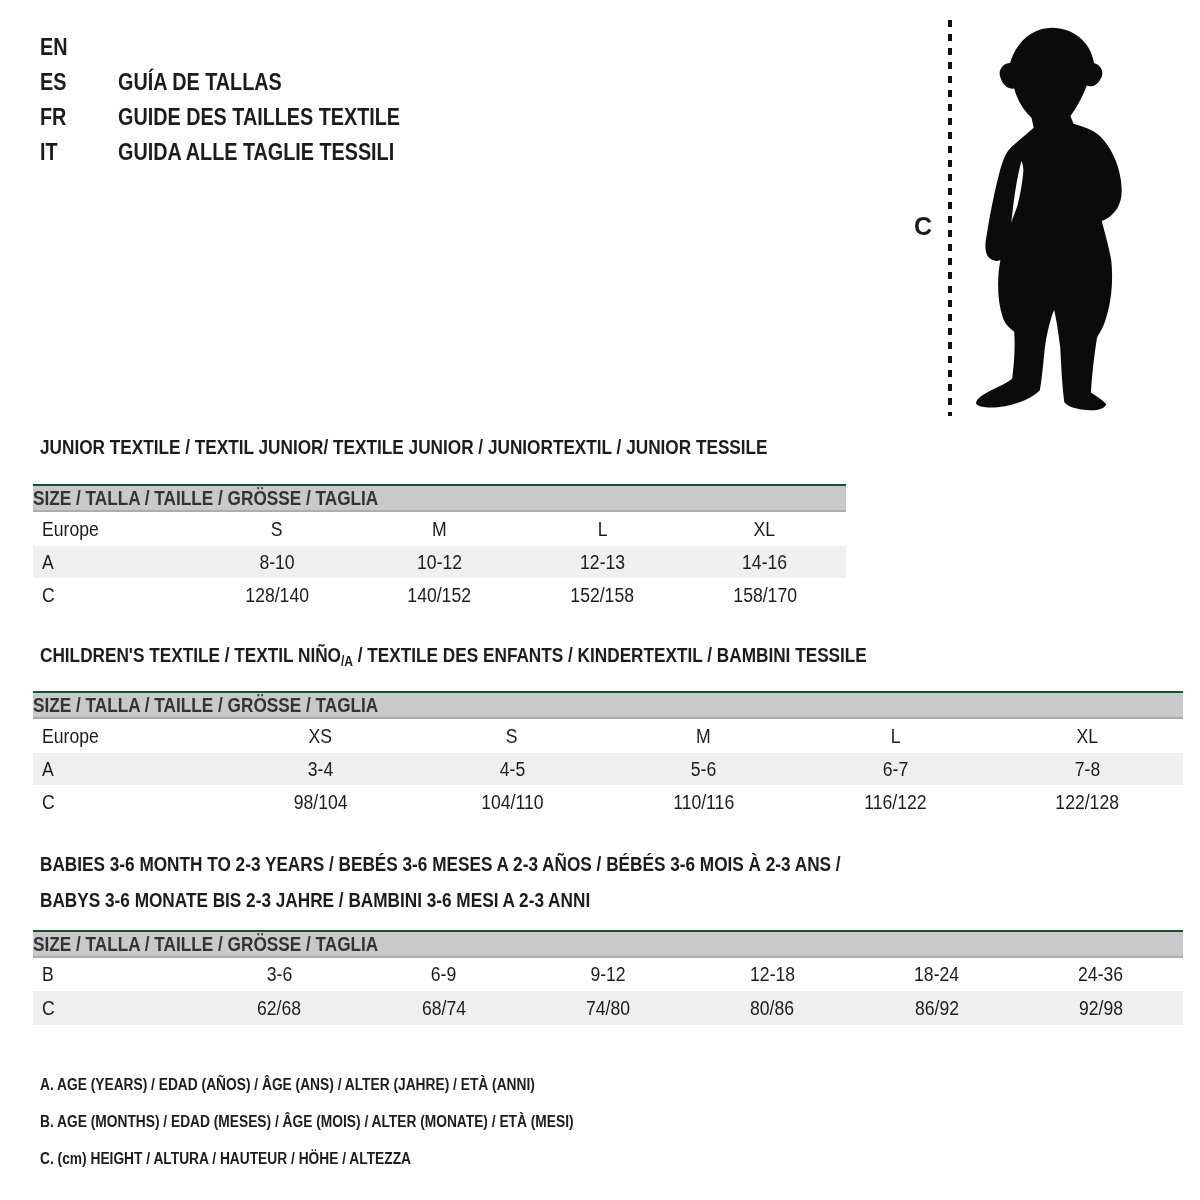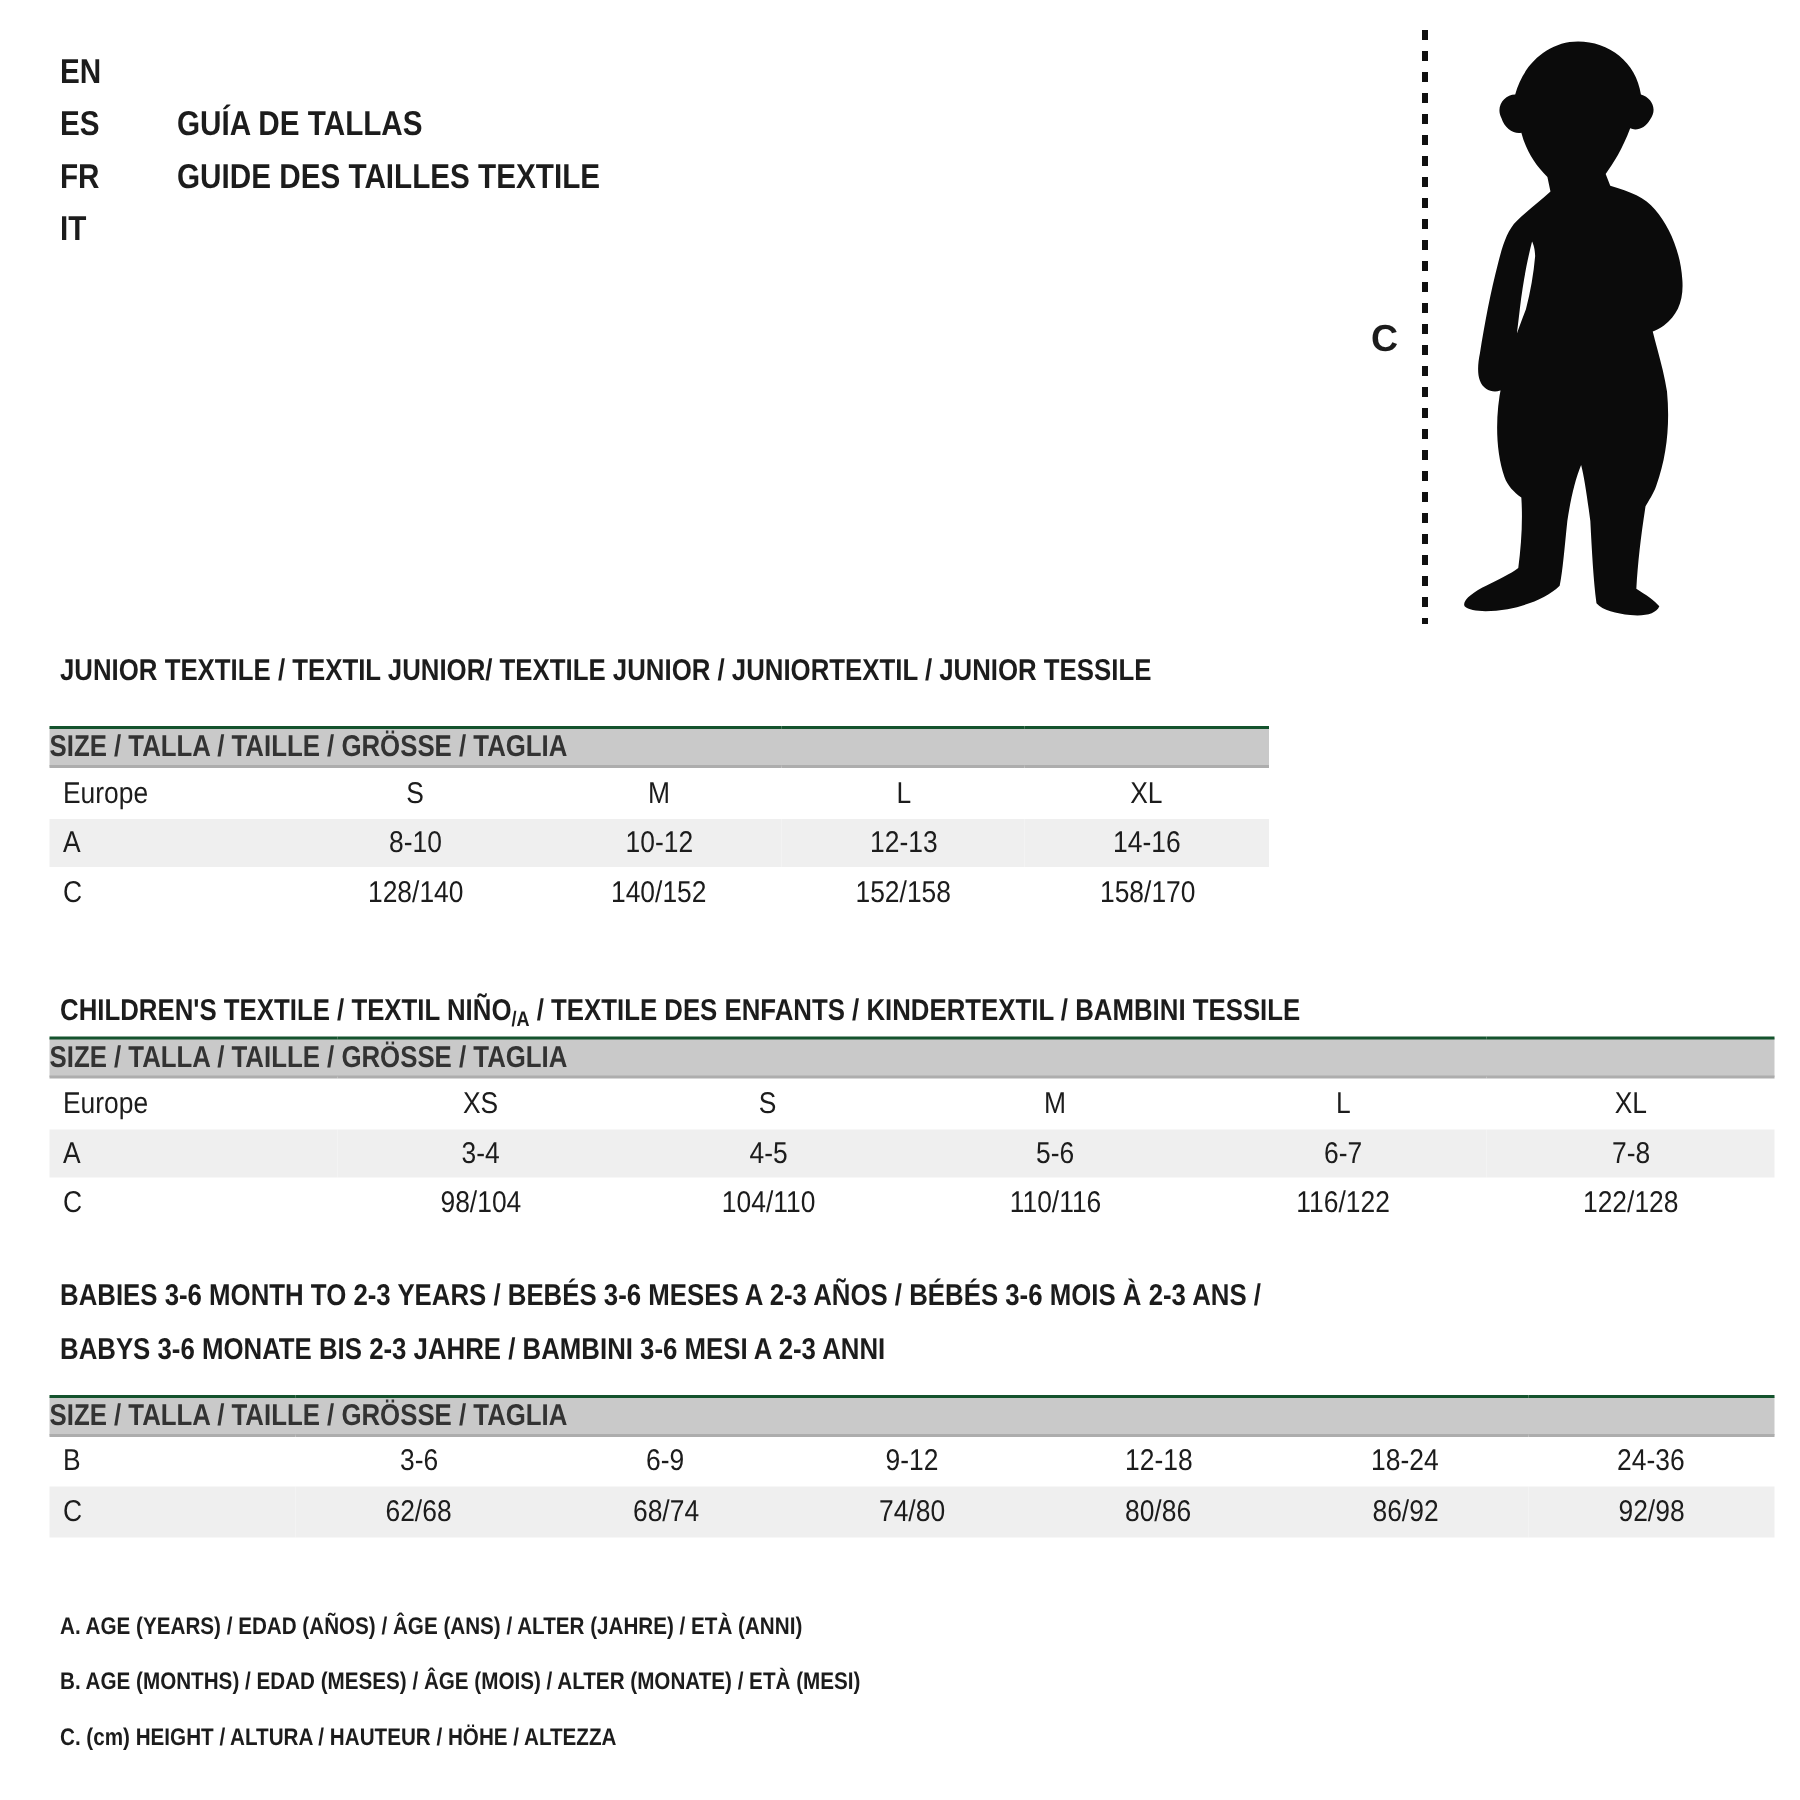--- a/index.html
+++ b/index.html
@@ -63,20 +63,21 @@
     <div class="lang-row">
       <span class="lang-code"><span class="cond">ES</span></span>
       <span class="lang-label"><span class="cond">GUÍA DE TALLAS</span></span>
     </div>
     <div class="lang-row">
       <span class="lang-code"><span class="cond">FR</span></span>
       <span class="lang-label"><span class="cond">GUIDE DES TAILLES TEXTILE</span></span>
     </div>
     <div class="lang-row">
       <span class="lang-code"><span class="cond">IT</span></span>
+      <span class="lang-label"><span class="cond">GUIDA ALLE TAGLIE TESSILI</span></span>
     </div>
   </div>
 
   <div class="measure-label"><span>C</span></div>
   <div class="measure-line"></div>
   <svg class="silhouette" width="184" height="400" viewBox="0 0 180 408" preserveAspectRatio="none">
     <path fill="#0b0b0b" d="
       M92 14
       C112 14 130 28 133 50
       C140 52 144 60 139 67
@@ -151,21 +152,21 @@
     <tr class="rowC">
       <td class="first"><span class="clbl">C</span></td>
       <td><span class="ccell">128/140</span></td>
       <td><span class="ccell">140/152</span></td>
       <td><span class="ccell">152/158</span></td>
       <td><span class="ccell">158/170</span></td>
     </tr>
   </tbody>
     </table>
 
-  <div class="sec-heading" style="top:644px;margin-top:19px;">
+  <div class="sec-heading" style="top:644px;">
     <span class="cond"><span>CHILDREN'S TEXTILE / TEXTIL NIÑO</span><sub>/A</sub><span> / TEXTILE DES ENFANTS / KINDERTEXTIL / BAMBINI TESSILE</span></span>
   </div>
   <table class="size-table" style="top:691px;width:1150px;">
     <tbody>
         <tr class="bar">
       <td colspan="6"><span class="cond">SIZE / TALLA / TAILLE / GRÖSSE / TAGLIA</span></td>
     </tr>
     <tr class="cols">
       <td class="first"><span class="clbl">Europe</span></td>
       <td><span class="ccell">XS</span></td>

